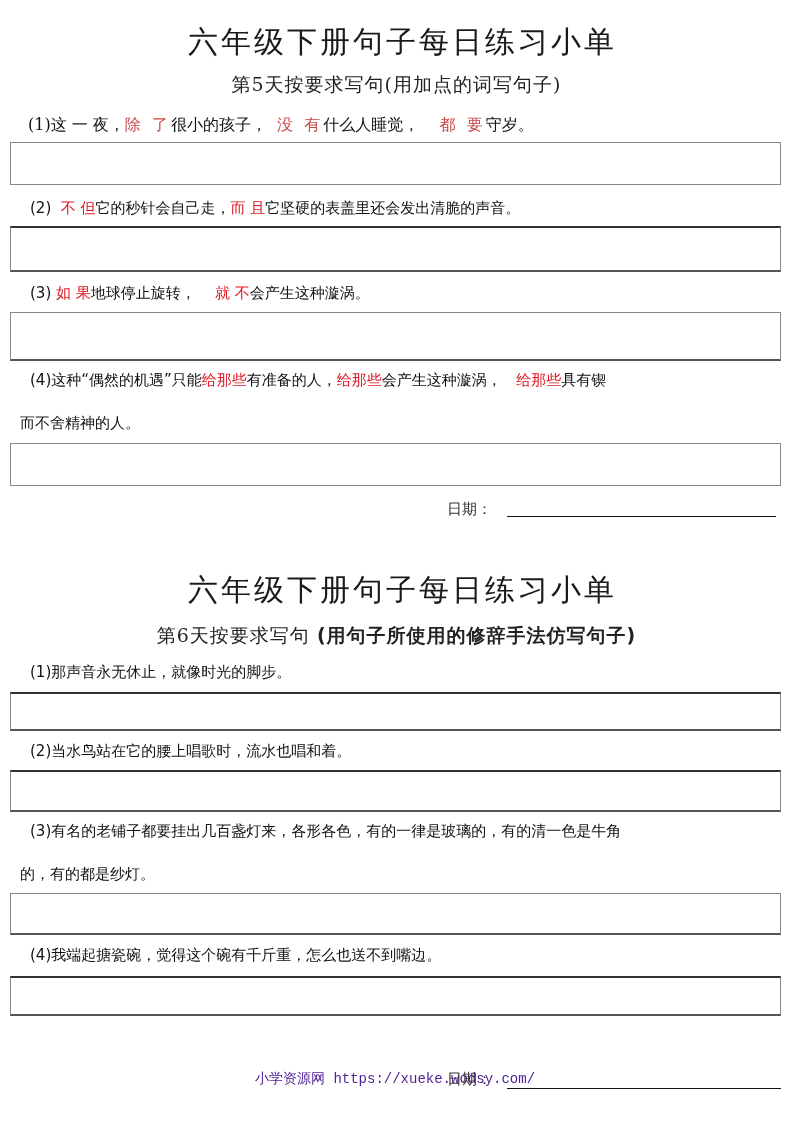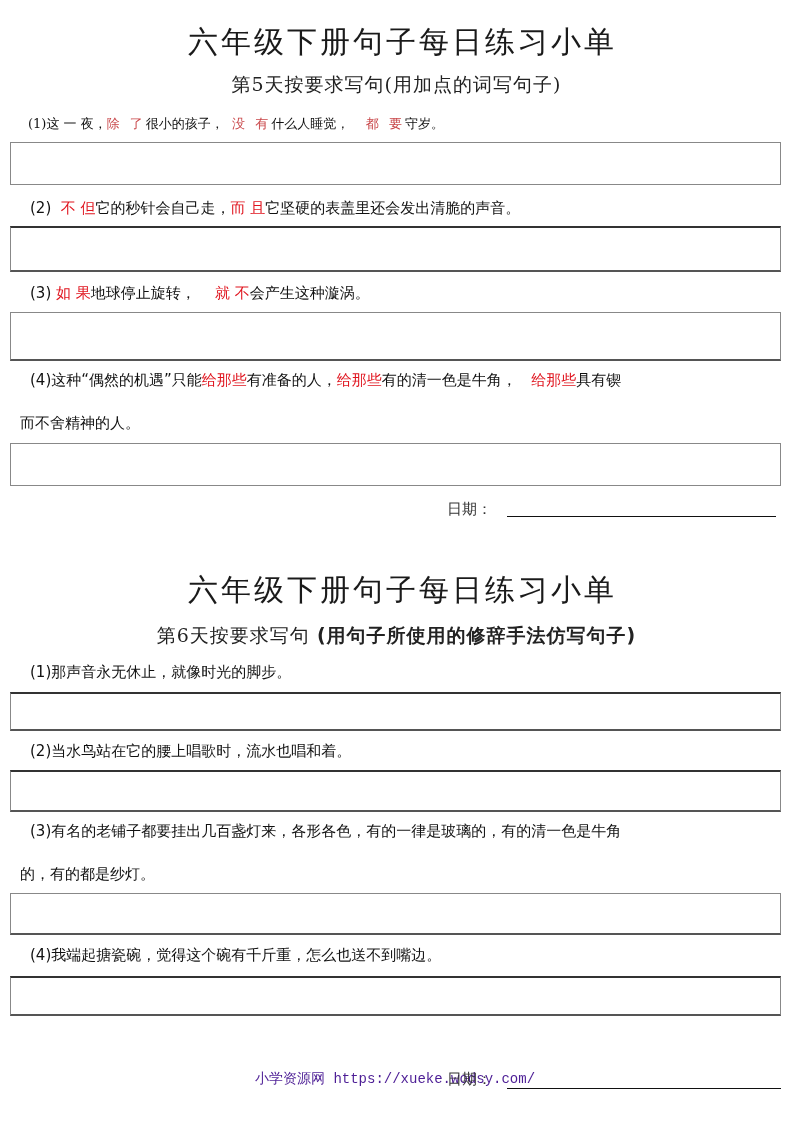--- a/index.html
+++ b/index.html
@@ -2,21 +2,21 @@
 <html><head>
 <meta charset="utf-8">
 <style>
   html, body { margin: 0; padding: 0; background: #ffffff; }
   body { width: 793px; height: 1122px; position: relative; overflow: hidden;
          font-family: "DejaVu Serif", "Liberation Serif", serif; color: #111; }
   .abs { position: absolute; }
   .title { left: 0; width: 793px; text-align: center; font-size: 30px; font-weight: normal;
            color: #1a1a1a; letter-spacing: 3px; font-family: "DejaVu Sans", "Liberation Sans", sans-serif; font-weight: 300; margin-left: 6px; }
   .subtitle { left: 0; width: 793px; text-align: center; font-size: 19px; color: #222; letter-spacing: 1px; }
-  .q { font-size: 13px; white-space: nowrap; }
+  .q { font-size: 16px; white-space: nowrap; }
   .q.bold { font-weight: normal; font-family: "DejaVu Sans", "Liberation Sans", sans-serif; font-size: 15px; }
   .q1 { font-family: "DejaVu Serif", "Liberation Serif", serif; }
   .red-soft { color: #c9474a; letter-spacing: 3px; }
   .red { color: #e0141e; }
   .answer-box { left: 10px; width: 771px; border: 1px solid #888; box-sizing: border-box; background: #fff; }
   .answer-box.dark-top { border-top: 2px solid #333; }
   .answer-box.dark-bottom { border-bottom: 2px solid #555; }
   .date-label { font-size: 15px; color: #333; }
   .date-line { height: 0; border-top: 1.5px solid #111; }
   .watermark { font-size: 14px; color: #4c1d95; font-family: Liberation Mono, monospace; white-space: nowrap; }
@@ -37,21 +37,21 @@
   <span>(2)  </span>&nbsp;<span class="red">不 但</span><span>它的秒针会自己走，</span><span class="red">而 且</span><span>它坚硬的表盖里还会发出清脆的声音。</span>
 </div>
 <div class="abs answer-box dark-top dark-bottom" style="top:226px; height:46px;"></div>
 
 <div class="abs q bold" style="left:30px; top:284px;">
   <span>(3)  </span><span class="red">如 果</span><span>地球停止旋转，  </span>&nbsp;&nbsp;&nbsp;<span class="red">就 不</span><span>会产生这种漩涡。</span>
 </div>
 <div class="abs answer-box dark-bottom" style="top:312px; height:49px;"></div>
 
 <div class="abs q bold" style="left:30px; top:371px;">
-  <span>(4)这种“偶然的机遇”只能</span><span class="red">给那些</span><span>有准备的人，</span><span class="red">给那些</span><span>有的清一色是牛角，  </span>&nbsp;&nbsp;<span class="red">给那些</span><span>具有锲</span>
+  <span>(4)这种“偶然的机遇”只能</span><span class="red">给那些</span><span>有准备的人，</span><span class="red">给那些</span><span>会产生这种漩涡，  </span>&nbsp;&nbsp;<span class="red">给那些</span><span>具有锲</span>
 </div>
 <div class="abs q bold" style="left:20px; top:414px;">而不舍精神的人。</div>
 <div class="abs answer-box" style="top:443px; height:43px;"></div>
 
 <div class="abs date-label" style="left:447px; top:500px;">日期：</div>
 <div class="abs date-line" style="left:507px; top:516px; width:269px;"></div>
 
 <div class="abs title" style="top:570px;">六年级下册句子每日练习小单</div>
 <div class="abs subtitle" style="top:623px;">
   <span>第6天按要求写句 </span><span class="bold-part">(用句子所使用的修辞手法仿写句子)</span>

